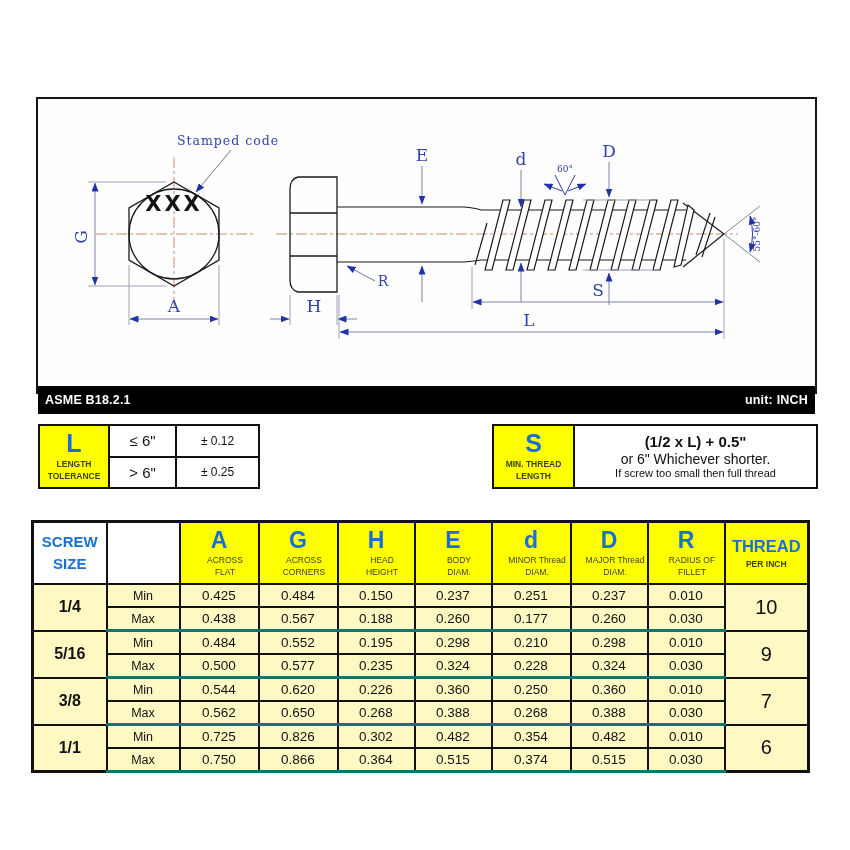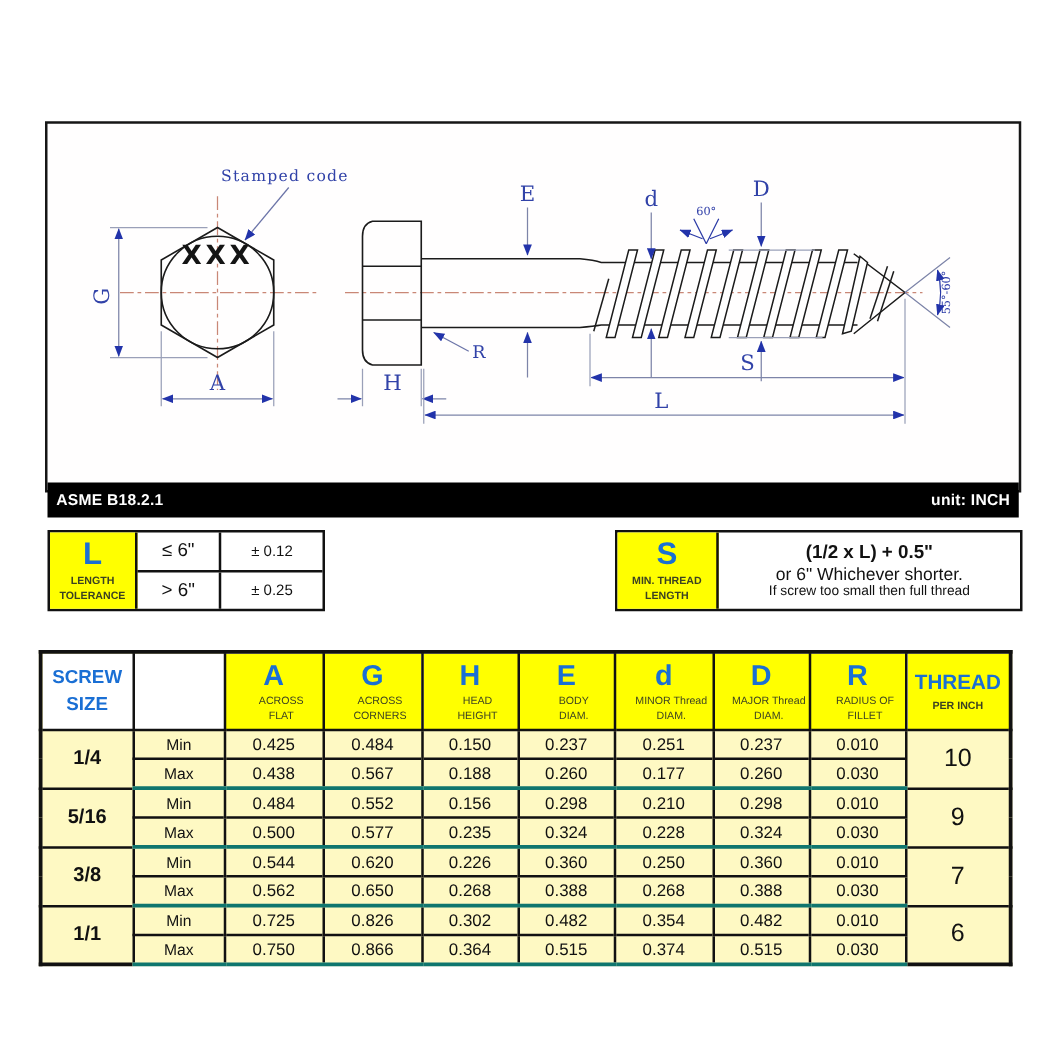--- a/index.html
+++ b/index.html
@@ -311,21 +311,21 @@
       <td class="valcell">0.177</td>
       <td class="valcell">0.260</td>
       <td class="valcell">0.030</td>
     </tr>
 
     <tr class="minrow">
       <td class="sizecell" rowspan="2">5/16</td>
       <td class="mmcell">Min</td>
       <td class="valcell">0.484</td>
       <td class="valcell">0.552</td>
-      <td class="valcell">0.156</td>
+      <td class="valcell">0.195</td>
       <td class="valcell">0.298</td>
       <td class="valcell">0.210</td>
       <td class="valcell">0.298</td>
       <td class="valcell">0.010</td>
       <td class="tpicell" rowspan="2">9</td>
     </tr>
     <tr class="maxrow">
       <td class="mmcell">Max</td>
       <td class="valcell">0.500</td>
       <td class="valcell">0.577</td>

